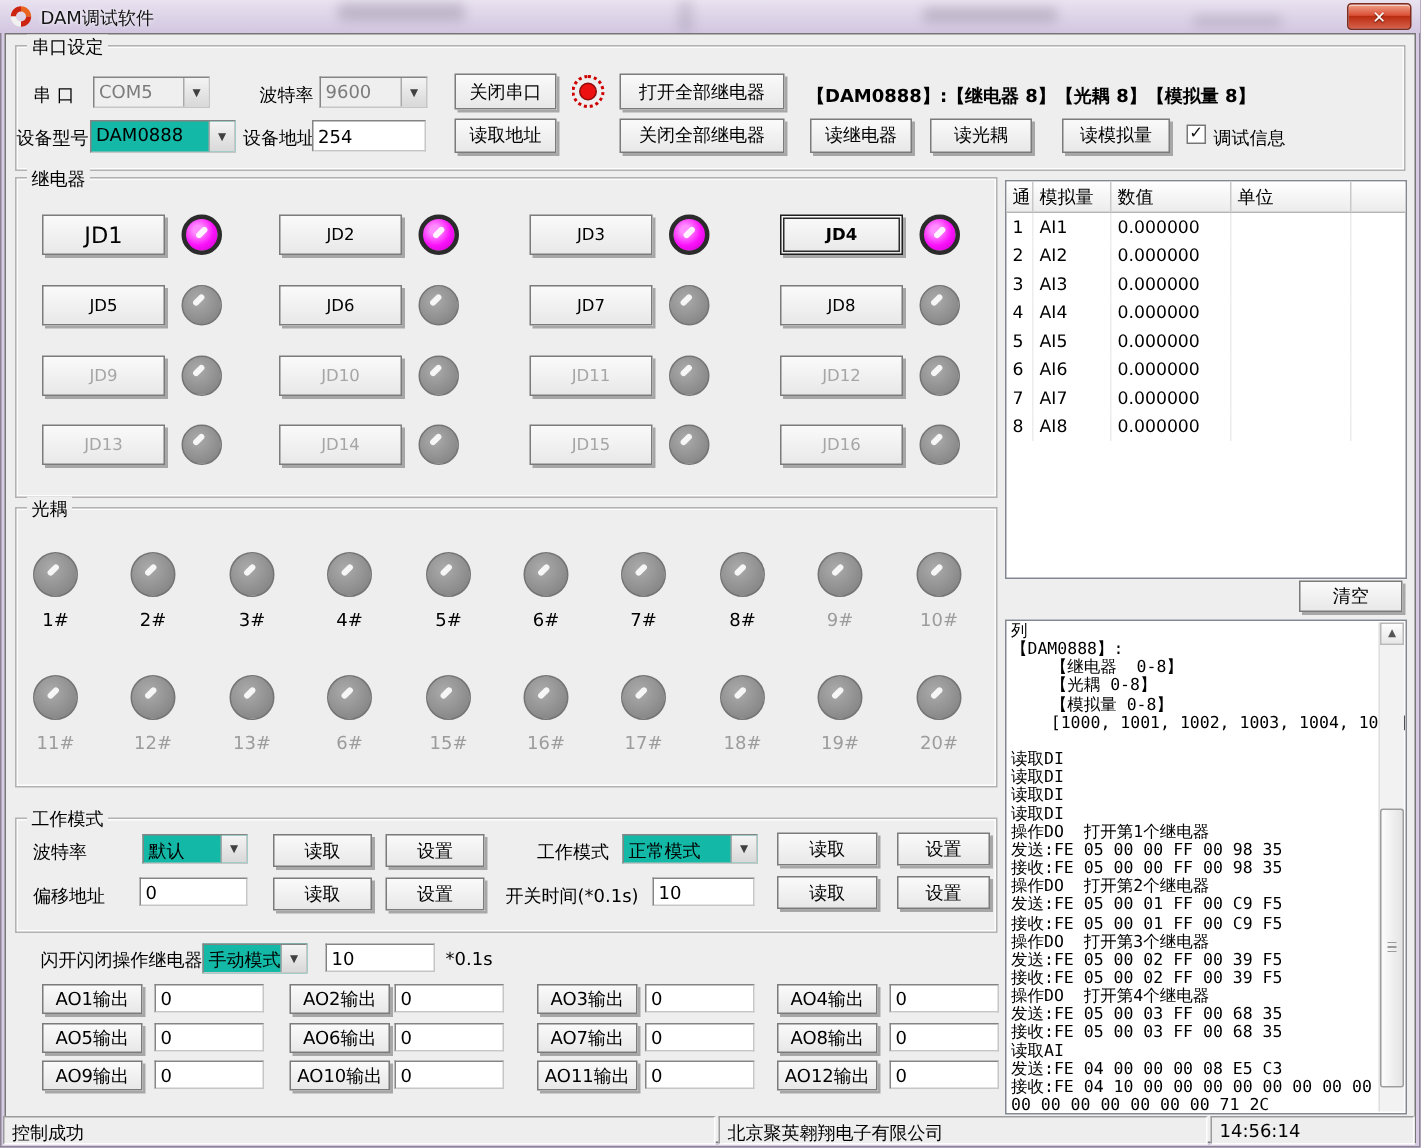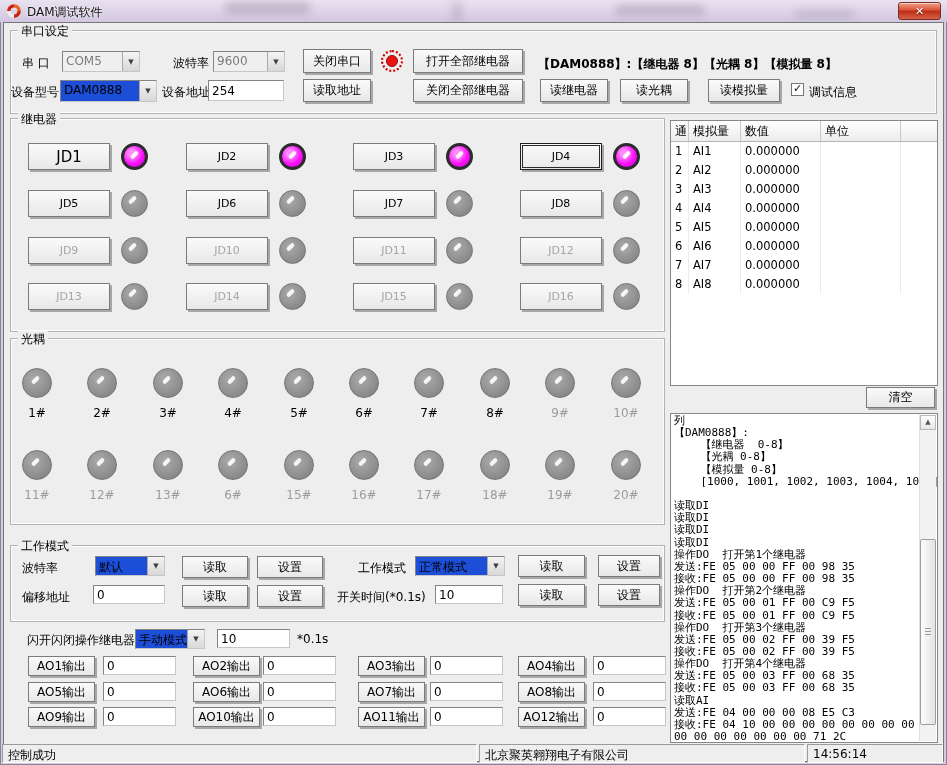--- a/index.html
+++ b/index.html
@@ -23,22 +23,22 @@
   .group{position:absolute;border:1px solid #b4b1b1;box-shadow:1px 1px 0 #fdfdfd inset,-1px -1px 0 #fdfdfd inset;}
   .group-label{position:absolute;background:#efeeee;padding:0 3px;white-space:nowrap;}
   .lbl{position:absolute;white-space:nowrap;}
   .bold{font-weight:bold;}
   .gray{color:#9c9c9c;}
   
   .btn{position:absolute;background:linear-gradient(#fafafa,#e8e8e8);border:1px solid #7b7b7b;
     box-shadow:2px 2px 0 rgba(80,80,80,.45);box-sizing:border-box;display:flex;align-items:center;
     justify-content:center;white-space:nowrap;cursor:default;font-size:12px;}
   .btn.disabled{color:#a6a6a6;}
-  .btn.focused{outline:1px solid #2b2b2b;outline-offset:-3px;border-color:#1f1f1f;}
-  .combo{position:absolute;background:#1d4ed8;border:1px solid;border-color:#848484 #c6c6c6 #c6c6c6 #848484;
+  .btn.focused{outline:1px solid #2b2b2b;outline-offset:-3px;border-color:#1f1f1f;font-weight:bold;}
+  .combo{position:absolute;background:#14b8a6;border:1px solid;border-color:#848484 #c6c6c6 #c6c6c6 #848484;
     box-sizing:border-box;display:flex;align-items:stretch;}
   .combo .val{flex:1;padding:2px 0 0 3px;overflow:hidden;white-space:nowrap;}
   .combo .dd{width:16px;background:linear-gradient(#f4f4f4,#d8d8d8);border-left:1px solid #a9a9a9;
     display:flex;align-items:center;justify-content:center;font-size:7px;color:#404040;}
   .combo.disabled{background:#efefef;color:#7c7c7c;}
   .tinput{position:absolute;background:#fff;border:1px solid;border-color:#848484 #c6c6c6 #c6c6c6 #848484;
     box-sizing:border-box;padding:1px 3px;font:12px "DejaVu Sans","Liberation Sans",sans-serif;margin:0;}
   .checkbox{position:absolute;width:13px;height:13px;background:#fff;border:1px solid #767676;
     box-sizing:border-box;font-size:11px;line-height:10px;text-align:center;color:#111;}
   .checkbox.checked::after{content:"✓";font-weight:bold;}

